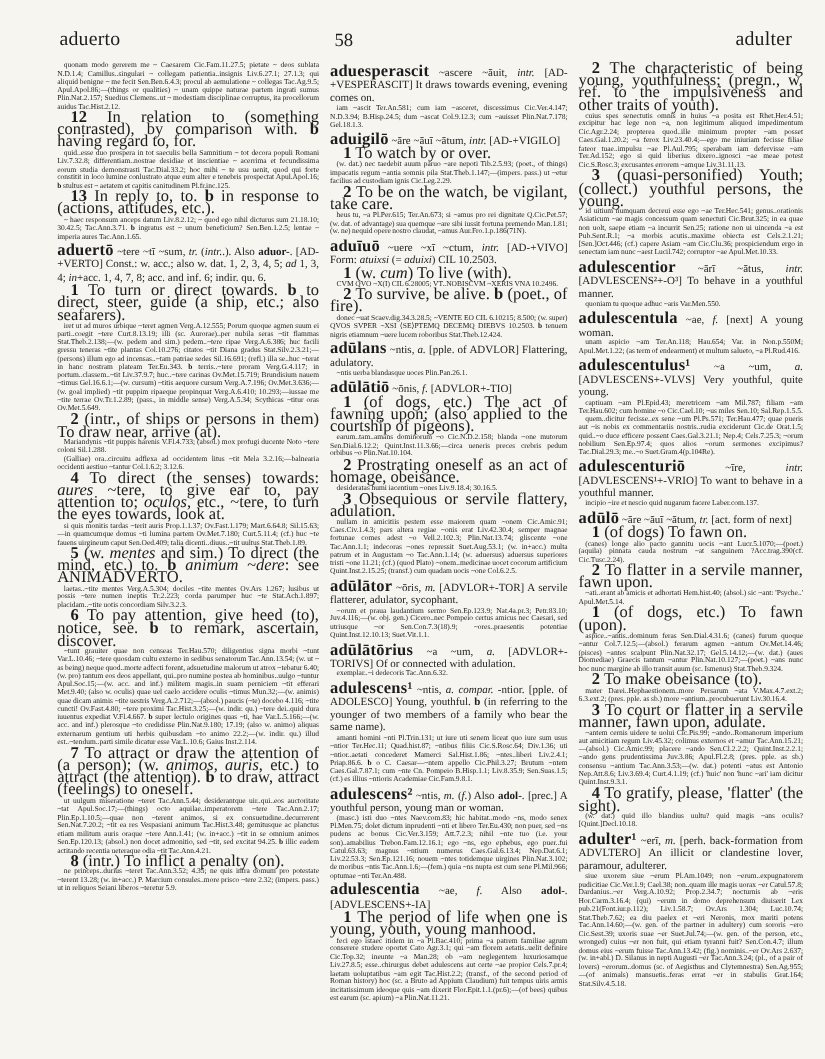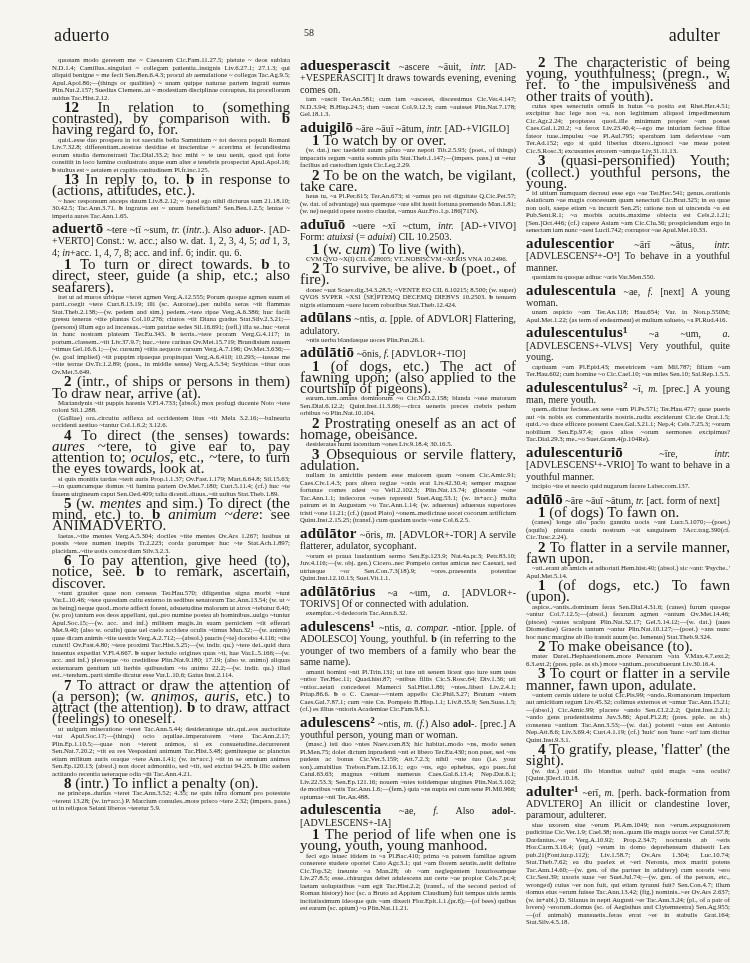--- a/index.html
+++ b/index.html
@@ -2,21 +2,21 @@
 <html><head>
 <meta charset="utf-8">
 <style>
   html,body{margin:0;padding:0}
   body{width:750px;height:963px;background:#f6f5f0;color:#1c1c1c;
        font-family:"Liberation Serif","DejaVu Serif",serif;overflow:hidden;position:relative}
   .page{position:absolute;inset:0}
   .header{position:absolute;top:25px;left:52px;right:30px;height:18px;font-size:13px}
   .gw{font-weight:normal;font-size:18px;letter-spacing:.2px}
   .gw-left{position:absolute;left:2px;top:0}
-  .page-num{position:absolute;left:252px;top:2px;font-size:10px}
+  .page-num{position:absolute;left:252px;top:2px;font-size:17px}
   .gw-right{position:absolute;right:0;top:0}
   .cols{position:absolute;top:56px;left:52px;display:flex;gap:10px}
   .col{overflow:hidden;height:905px}
   .c1{width:238px}.c2{width:216px}.c3{width:204px}
   .col p{margin:0;text-align:justify}
   p.q{font-size:6.8px;line-height:7.5px;text-indent:6px;word-spacing:-0.2px}
   p.s{font-size:15px;line-height:11.2px;text-indent:12px;margin-top:1px}
   p.h{font-size:10px;line-height:11.4px;margin-top:4px;text-indent:0}
   .rb{font-weight:bold}
   .ri{font-style:italic}
@@ -93,21 +93,20 @@
         <p class="s"><span class="rb">2</span><span> The characteristic of being young, youthfulness; (pregn., w. ref. to the impulsiveness and other traits of youth).</span></p>
         <p class="q"><span>cuius spes senectutis omnis in huius ~a posita est Rhet.Her.4.51; excipitur hac lege non ~a, non legitimum aliquod impedimentum Cic.Agr.2.24; propterea quod..ille minimum propter ~am posset Caes.Gal.1.20.2; ~a ferox Liv.23.40.4;—ego me iniuriam fecisse filiae fateor tuae..impulsu ~ae Pl.Aul.795; sperabam iam defervisse ~am Ter.Ad.152; ego si quid liberius dixero..ignosci ~ae meae potest Cic.S.Rosc.3; excusantes errorem ~amque Liv.31.11.13.</span></p>
         <p class="s"><span class="rb">3</span><span> (quasi-personified) Youth; (collect.) youthful persons, the young.</span></p>
         <p class="q"><span>id uitium numquam decreui esse ego ~ae Ter.Hec.541; genus..orationis Asiaticum ~ae magis concessum quam senectuti Cic.Brut.325; in ea quae non uolt, saepe etiam ~a incurrit Sen.25; ratione non ui uincenda ~a est Pub.Sent.R.1; ~a morbis acutis..maxime obiecta est Cels.2.1.21; [Sen.]Oct.446; (cf.) capere Asiam ~am Cic.Clu.36; prospiciendum ergo in senectam iam nunc ~aest Lucil.742; corruptor ~ae Apul.Met.10.33.</span></p>
         <p class="h"><span class="rh">adulescentior</span><span> ~ārī ~ātus, </span><span class="ri">intr.</span><span> [ADVLESCENS²+-O³] To behave in a youthful manner.</span></p>
         <p class="q"><span>quoniam tu quoque adhuc ~aris Var.Men.550.</span></p>
         <p class="h"><span class="rh">adulescentula</span><span> ~ae, </span><span class="ri">f.</span><span> [next] A young woman.</span></p>
         <p class="q"><span>unam aspicio ~am Ter.An.118; Hau.654; Var. in Non.p.550M; Apul.Met.1.22; (as term of endearment) et multum salueto, ~a Pl.Rud.416.</span></p>
         <p class="h"><span class="rh">adulescentulus¹</span><span> ~a ~um, </span><span class="ri">a.</span><span> [ADVLESCENS+-VLVS] Very youthful, quite young.</span></p>
         <p class="q"><span>captiuam ~am Pl.Epid.43; meretricem ~am Mil.787; filiam ~am Ter.Hau.602; cum homine ~o Cic.Cael.10; ~us miles Sen.10; Sal.Rep.1.5.5.</span></p>
-        <p class="h"><span class="rh">adulescentulus²</span><span> ~ī, </span><span class="ri">m.</span><span> [prec.] A young man, mere youth.</span></p>
         <p class="q"><span>quem..dicitur fecisse..ex sene ~um Pl.Ps.571; Ter.Hau.477; quae pueris aut ~is nobis ex commentariis nostris..rudia exciderunt Cic.de Orat.1.5; quid..~o duce efficere possent Caes.Gal.3.21.1; Nep.4; Cels.7.25.3; ~orum nobilium Sen.Ep.97.4; quos alios ~orum sermones excipimus? Tac.Dial.29.3; me..~o Suet.Gram.4(p.104Re).</span></p>
         <p class="h"><span class="rh">adulescenturiō</span><span> ~īre, </span><span class="ri">intr.</span><span> [ADVLESCENS¹+-VRIO] To want to behave in a youthful manner.</span></p>
         <p class="q"><span>incipio ~ire et nescio quid nugarum facere Laber.com.137.</span></p>
         <p class="h"><span class="rh">adūlō</span><span> ~āre ~āuī ~ātum, </span><span class="ri">tr.</span><span> [act. form of next]</span></p>
         <p class="s"><span class="rb">1</span><span> (of dogs) To fawn on.</span></p>
         <p class="q"><span>(canes) longe alio pacto gannitu uocis ~ant Lucr.5.1070;—(poet.) (aquila) pinnata cauda nostrum ~at sanguinem ?Acc.trag.390(cf. Cic.Tusc.2.24).</span></p>
         <p class="s"><span class="rb">2</span><span> To flatter in a servile manner, fawn upon.</span></p>
         <p class="q"><span>~ati..erant ab amicis et adhortati Hem.hist.40; (absol.) sic ~ant: 'Psyche..' Apul.Met.5.14.</span></p>
         <p class="s"><span class="rb">1</span><span> (of dogs, etc.) To fawn (upon).</span></p>
         <p class="q"><span>aspice..~antis..dominum feras Sen.Dial.4.31.6; (canes) furum quoque ~antur Col.7.12.5;—(absol.) ferarum agmen ~antum Ov.Met.14.46; (pisces) ~antes scalpunt Plin.Nat.32.17; Gel.5.14.12;—(w. dat.) (aues Diomediae) Graecis tantum ~antur Plin.Nat.10.127;—(poet.) ~ans nunc hoc nunc margine ab illo transit auum (sc. Ismenus) Stat.Theb.9.324.</span></p>

